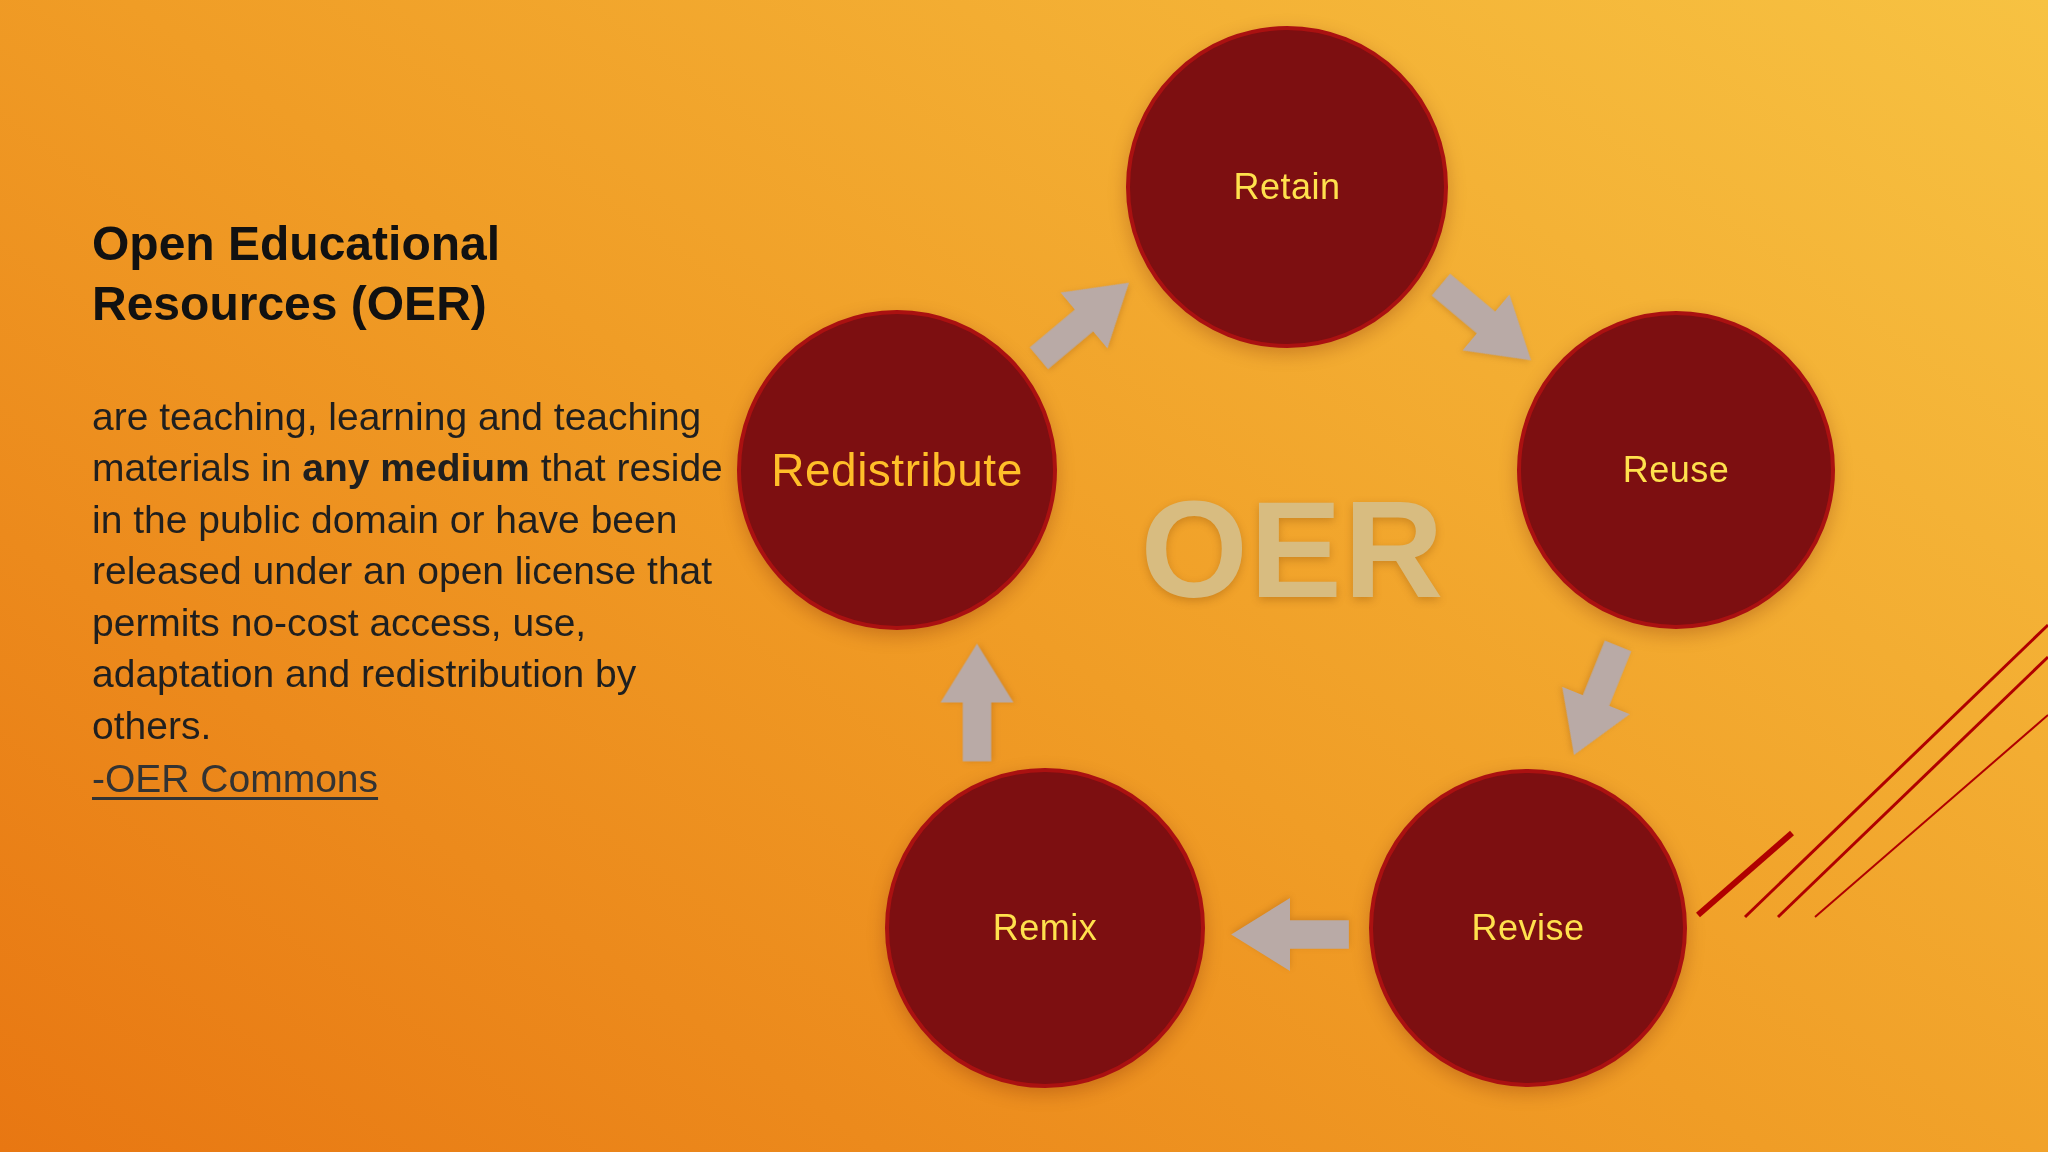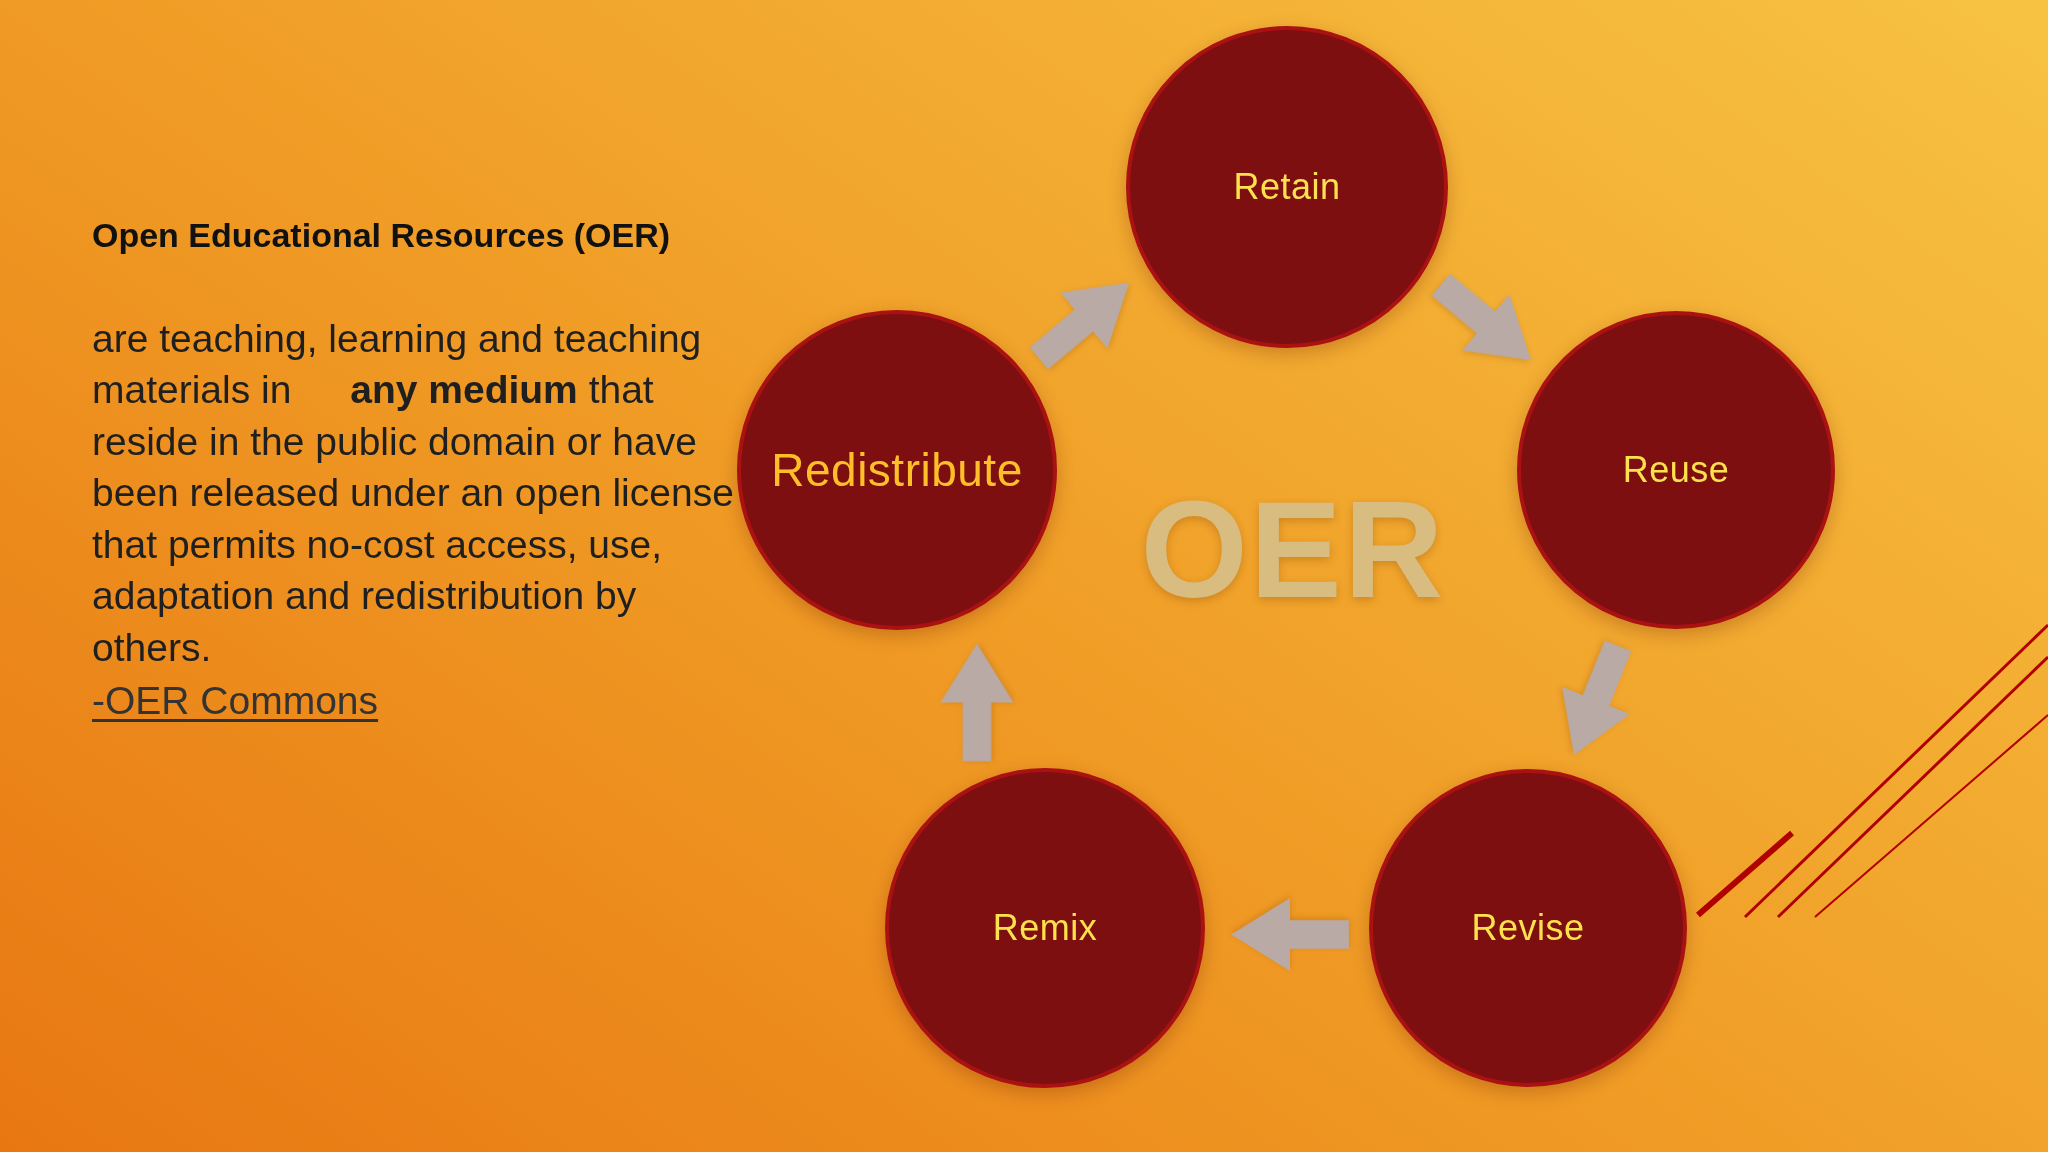--- a/index.html
+++ b/index.html
@@ -26,21 +26,21 @@
     overflow:hidden;
   }
 
   
   .text-block{
     position:absolute;
     left:92px;top:214px;width:648px;
     color:var(--text-dark);
   }
   .text-block h1{
-    font-size:34px;
+    font-size:48px;
     font-weight:700;
     line-height:1.26;
     margin-bottom:56px;
     color:#111;
   }
   .text-block p{
     font-size:39px;
     line-height:1.32;
     color:#1f1f1f;
   }
@@ -109,21 +109,21 @@
   }
   .accent-lines line{stroke:var(--accent-line);}
 </style>
 </head>
 <body>
 
 <div class="slide">
 
   <div class="text-block">
     <h1>Open Educational Resources (OER)</h1>
-    <p><span>are teaching, learning and teaching materials in </span><span style="font-weight: 700; margin-left: 48px;">any medium</span><span> that reside in the public domain or have been released under an </span><span style="font-weight: 400;">open license that permits no-cost access, use, adaptation and redistribution by others.</span></p>
+    <p><span>are teaching, learning and teaching materials in </span><span style="font-weight: 700;">any medium</span><span> that reside in the public domain or have been released under an </span><span style="font-weight: 400;">open license that permits no-cost access, use, adaptation and redistribution by others.</span></p>
     <a href="#">-OER Commons</a>
   </div>
 
   <div class="diagram">
 
     <svg class="arrow arrow-rd-rt" viewBox="0 0 100 62">
       <polygon points="0,19 50,19 50,0 100,31 50,62 50,43 0,43"></polygon>
     </svg>
     <svg class="arrow arrow-rt-ru" viewBox="0 0 100 62">
       <polygon points="0,19 50,19 50,0 100,31 50,62 50,43 0,43"></polygon>

